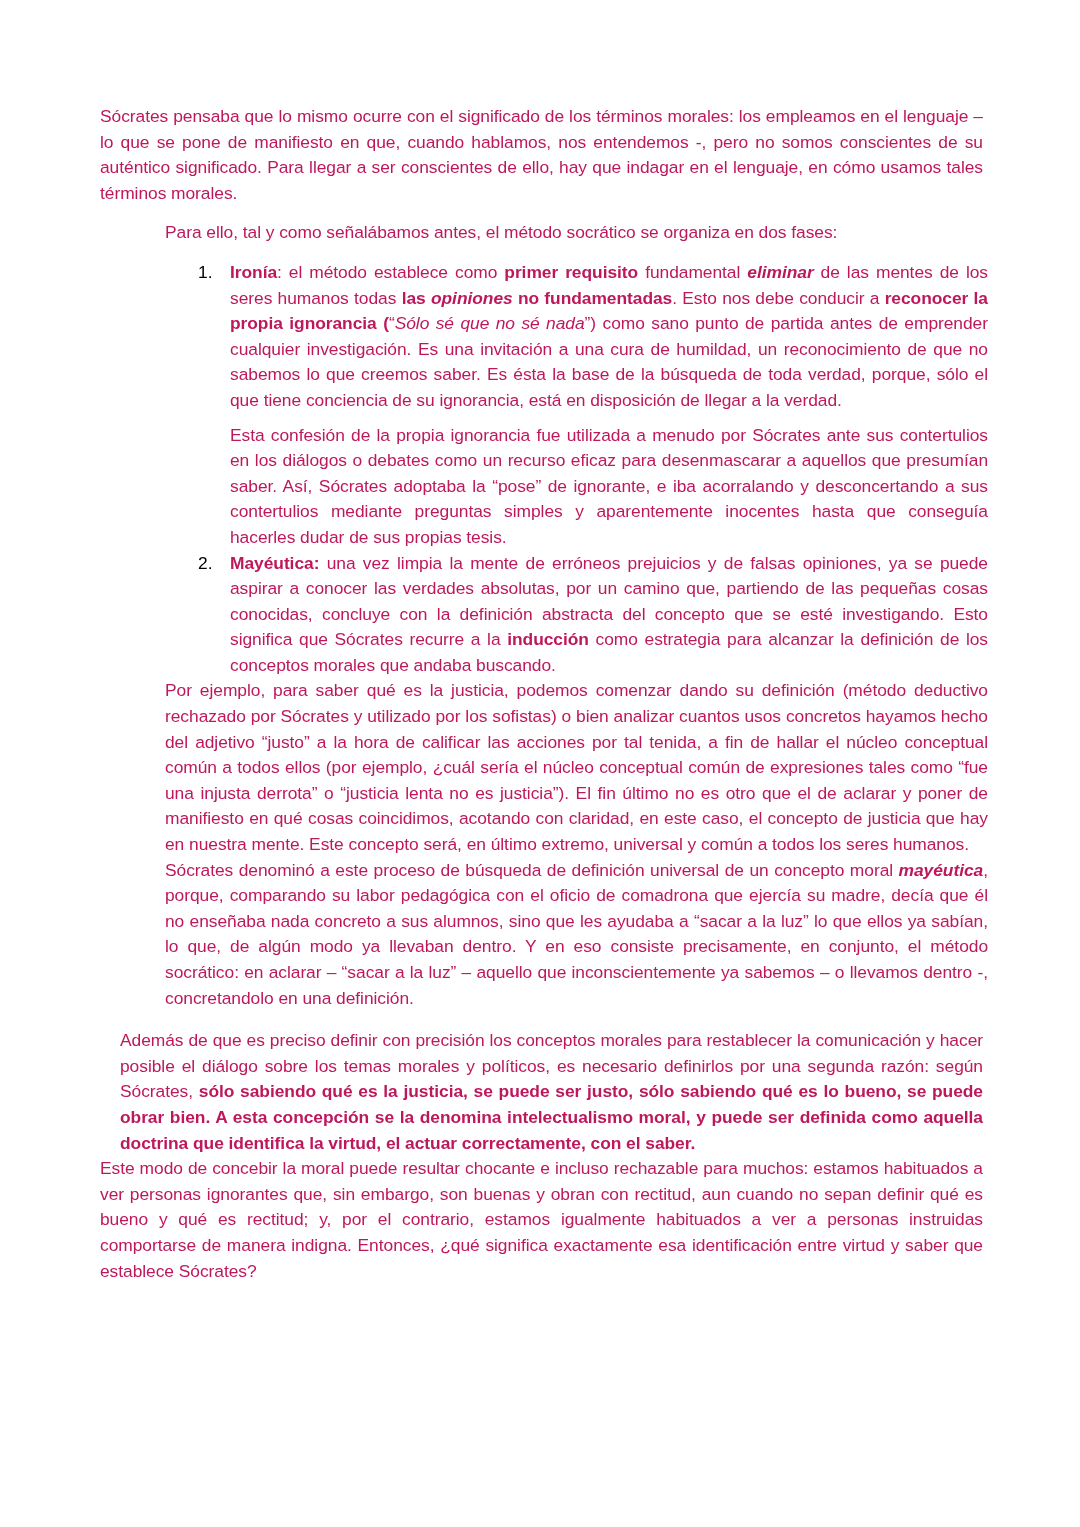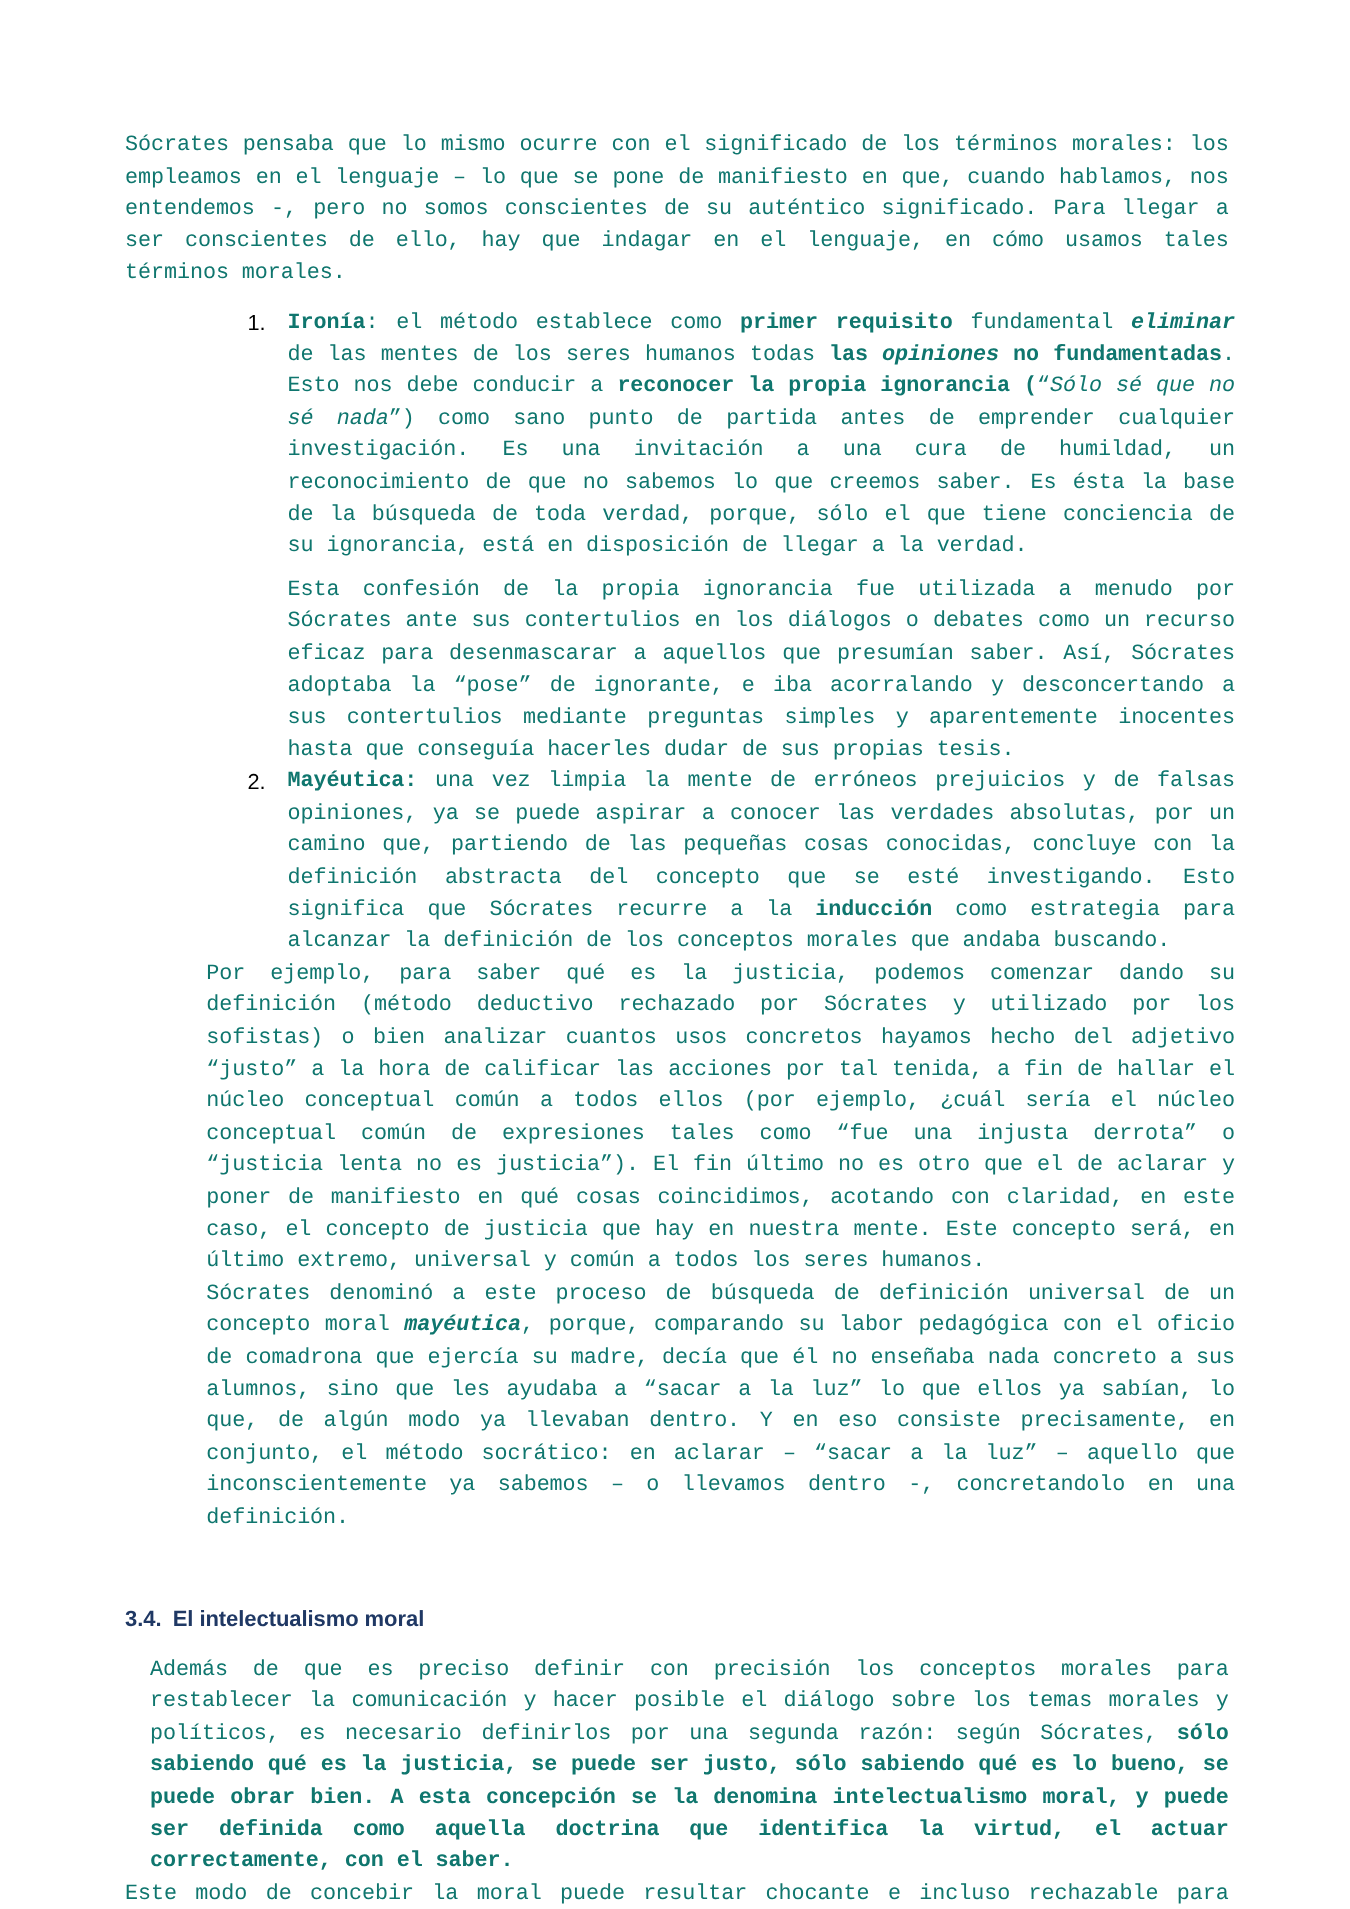--- a/index.html
+++ b/index.html
@@ -20,23 +20,22 @@
     height: 1527px;
     box-sizing: border-box;
     padding: 104px 92px 0 100px;
     background: #ffffff;
   }
   p {
     margin: 0 0 0 0;
     text-align: justify;
     font-size: 17.4px;
     line-height: 25.6px;
-    color: #0f766e;
+    color: #be185d;
     letter-spacing: -0.05px;
-    font-family: Liberation Mono, monospace;
   }
   .lvl0 {
     margin-right: 5px;
   }
   .lvl1 {
     margin-left: 65px;
     margin-right: 0px;
   }
   .gap-sm { margin-top: 14px; }
   .gap-md { }
@@ -96,41 +95,39 @@
   i, em { font-style: italic; }
   .bi { font-weight: bold; font-style: italic; }
 </style>
 </head>
 <body>
 
 <div class="page">
 
   <p class="lvl0">Sócrates pensaba que lo mismo ocurre con el significado de los términos morales: los empleamos en el lenguaje – lo que se pone de manifiesto en que, cuando hablamos, nos entendemos -, pero no somos conscientes de su auténtico significado. Para llegar a ser conscientes de ello, hay que indagar en el lenguaje, en cómo usamos tales términos morales.</p>
 
+  <p class="lvl1 gap-sm">Para ello, tal y como señalábamos antes, el método socrático se organiza en dos fases:</p>
 
   <ol class="fases">
 
     <li>
       <span class="marker"></span>
       <p><b>Ironía</b><span>: el método establece como </span><b>primer requisito</b><span> fundamental </span><span class="bi">eliminar</span><span> de las mentes de los seres humanos todas </span><b>las </b><span class="bi">opiniones</span><b> no fundamentadas</b><span>. Esto nos debe conducir a </span><b>reconocer la propia ignorancia (</b><span>“</span><i>Sólo sé que no sé nada</i><span>”) como sano punto de partida antes de emprender cualquier investigación. Es una invitación a una cura de humildad, un reconocimiento de que no sabemos lo que creemos saber. Es ésta la base de la búsqueda de toda verdad, porque, sólo el que tiene conciencia de su ignorancia, está en disposición de llegar a la verdad.</span></p>
       <p>Esta confesión de la propia ignorancia fue utilizada a menudo por Sócrates ante sus contertulios en los diálogos o debates como un recurso eficaz para desenmascarar a aquellos que presumían saber. Así, Sócrates adoptaba la “pose” de ignorante, e iba acorralando y desconcertando a sus contertulios mediante preguntas simples y aparentemente inocentes hasta que conseguía hacerles dudar de sus propias tesis.</p>
     </li>
 
     <li>
       <span class="marker"></span>
       <p><b>Mayéutica:</b><span> una vez limpia la mente de erróneos prejuicios y de falsas opiniones, ya se puede aspirar a conocer las verdades absolutas, por un camino que, partiendo de las pequeñas cosas conocidas, concluye con la definición abstracta del concepto que se esté investigando. Esto significa que Sócrates recurre a la </span><b>inducción</b><span> como estrategia para alcanzar la definición de los conceptos morales que andaba buscando.</span></p>
     </li>
 
   </ol>
 
   <p class="lvl1 gap-md">Por ejemplo, para saber qué es la justicia, podemos comenzar dando su definición (método deductivo rechazado por Sócrates y utilizado por los sofistas) o bien analizar cuantos usos concretos hayamos hecho del adjetivo “justo” a la hora de calificar las acciones por tal tenida, a fin de hallar el núcleo conceptual común a todos ellos (por ejemplo, ¿cuál sería el núcleo conceptual común de expresiones tales como “fue una injusta derrota” o “justicia lenta no es justicia”). El fin último no es otro que el de aclarar y poner de manifiesto en qué cosas coincidimos, acotando con claridad, en este caso, el concepto de justicia que hay en nuestra mente. Este concepto será, en último extremo, universal y común a todos los seres humanos.</p>
 
   <p class="lvl1 gap-md"><span>Sócrates denominó a este proceso de búsqueda de definición universal de un concepto moral </span><span class="bi">mayéutica</span><span>, porque, comparando su labor pedagógica con el oficio de comadrona que ejercía su madre, decía que él no enseñaba nada concreto a sus alumnos, sino que les ayudaba a “sacar a la luz” lo que ellos ya sabían, lo que, de algún modo ya llevaban dentro. Y en eso consiste precisamente, en conjunto, el método socrático: en aclarar – “sacar a la luz” – aquello que inconscientemente ya sabemos – o llevamos dentro -, concretandolo en una definición.</span></p>
 
-  <div class="sec-heading-wrap">
-    <h2 class="subheading"><span class="num">3.4.</span><span>El intelectualismo moral</span></h2>
-  </div>
 
   <p class="lvl0 after-heading"><span>Además de que es preciso definir con precisión los conceptos morales para restablecer la comunicación y hacer posible el diálogo sobre los temas morales y políticos, es necesario definirlos por una segunda razón: según Sócrates, </span><b>sólo sabiendo qué es la justicia, se puede ser justo, sólo sabiendo qué es lo bueno, se puede obrar bien. A esta concepción se la denomina intelectualismo moral, y puede ser definida como aquella doctrina que identifica la virtud, el actuar correctamente, con el saber.</b></p>
 
   <p class="lvl0 gap-md">Este modo de concebir la moral puede resultar chocante e incluso rechazable para muchos: estamos habituados a ver personas ignorantes que, sin embargo, son buenas y obran con rectitud, aun cuando no sepan definir qué es bueno y qué es rectitud; y, por el contrario, estamos igualmente habituados a ver a personas instruidas comportarse de manera indigna. Entonces, ¿qué significa exactamente esa identificación entre virtud y saber que establece Sócrates?</p>
 
 </div>
 
 </body></html>

